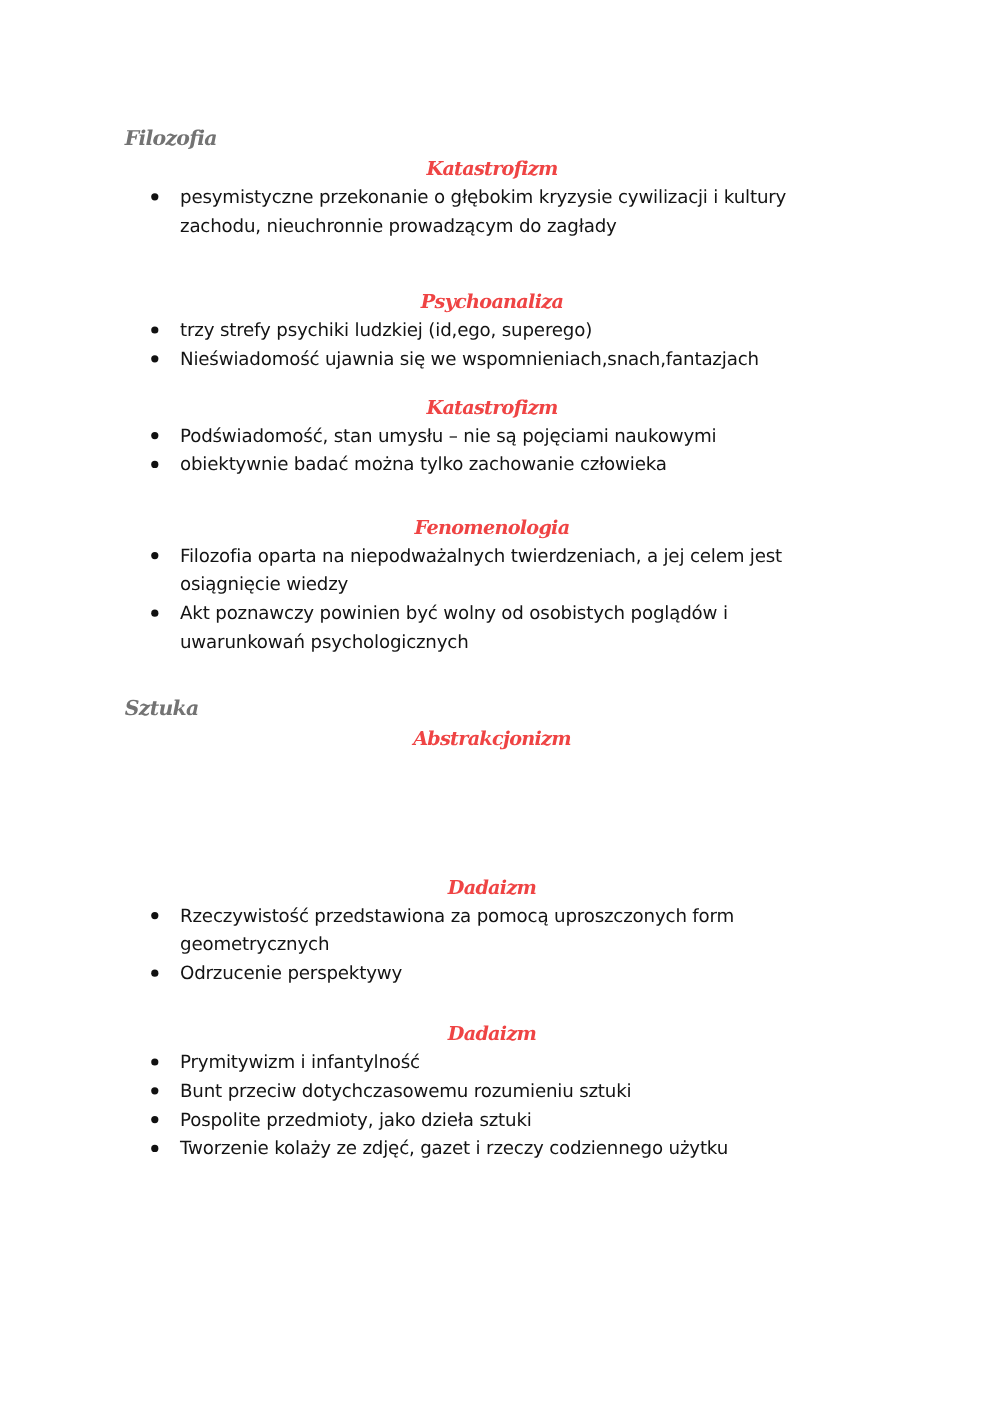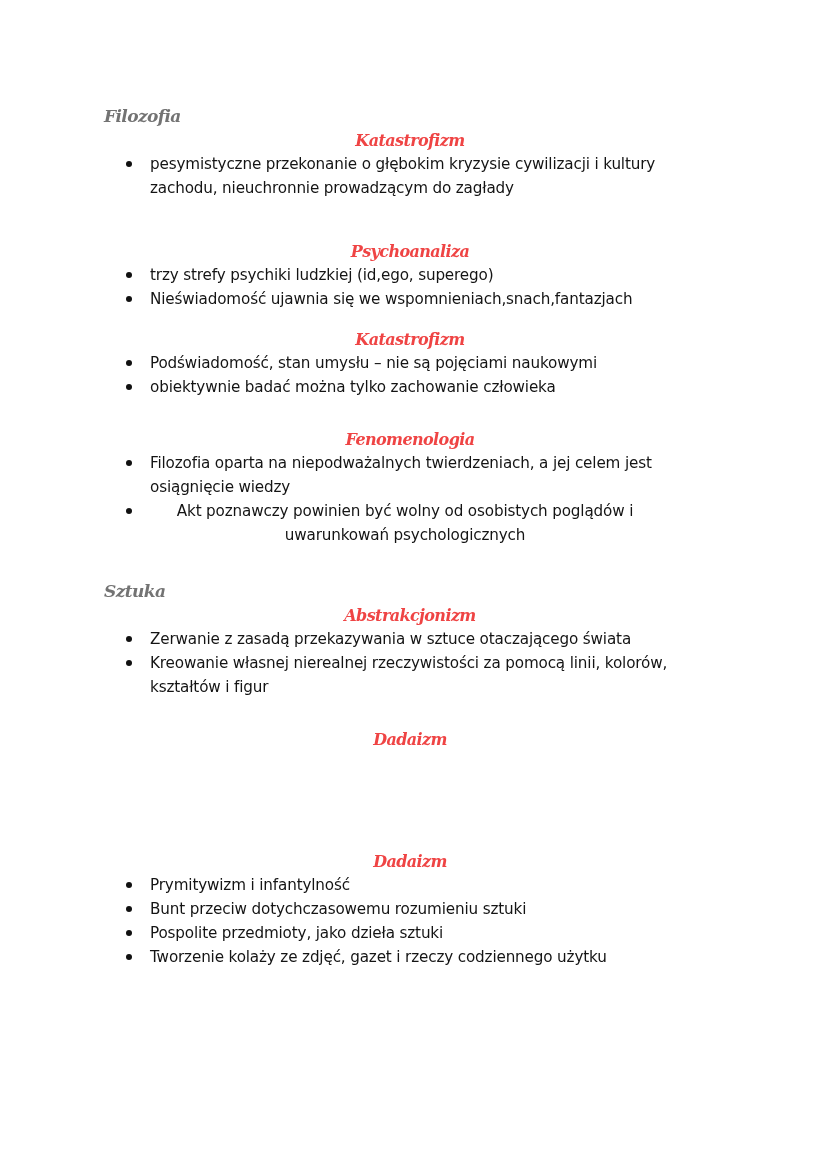--- a/index.html
+++ b/index.html
@@ -103,36 +103,36 @@
     <ul class="bullets">
       <li>Podświadomość, stan umysłu – nie są pojęciami naukowymi</li>
       <li>obiektywnie badać można tylko zachowanie człowieka</li>
     </ul>
   </div>
 
   <div class="topic" style="top:429px;">
     <h3 class="topic-title">Fenomenologia</h3>
     <ul class="bullets">
       <li style="padding-right:20px;">Filozofia oparta na niepodważalnych twierdzeniach, a jej celem jest osiągnięcie wiedzy</li>
-      <li style="padding-right:60px;text-align:center;">Akt poznawczy powinien być wolny od osobistych poglądów i uwarunkowań psychologicznych</li>
+      <li style="padding-right:60px;">Akt poznawczy powinien być wolny od osobistych poglądów i uwarunkowań psychologicznych</li>
     </ul>
   </div>
 
   <h2 class="section-title" style="top:576px;">Sztuka</h2>
 
   <div class="topic" style="top:605px;">
     <h3 class="topic-title">Abstrakcjonizm</h3>
-    <ul class="bullets">
-      <li>Zerwanie z zasadą przekazywania w sztuce otaczającego świata</li>
-      <li style="margin-right:-5px;">Kreowanie własnej nierealnej rzeczywistości za pomocą linii, kolorów, kształtów i figur</li>
-    </ul>
   </div>
 
   <div class="topic" style="top:729px;">
     <h3 class="topic-title">Dadaizm</h3>
+    <ul class="bullets">
+      <li style="padding-right:60px;">Rzeczywistość przedstawiona za pomocą uproszczonych form geometrycznych</li>
+      <li>Odrzucenie perspektywy</li>
+    </ul>
   </div>
 
   <div class="topic" style="top:851px;">
     <h3 class="topic-title">Dadaizm</h3>
     <ul class="bullets">
       <li>Prymitywizm i infantylność</li>
       <li>Bunt przeciw dotychczasowemu rozumieniu sztuki</li>
       <li>Pospolite przedmioty, jako dzieła sztuki</li>
       <li>Tworzenie kolaży ze zdjęć, gazet i rzeczy codziennego użytku</li>
     </ul>

